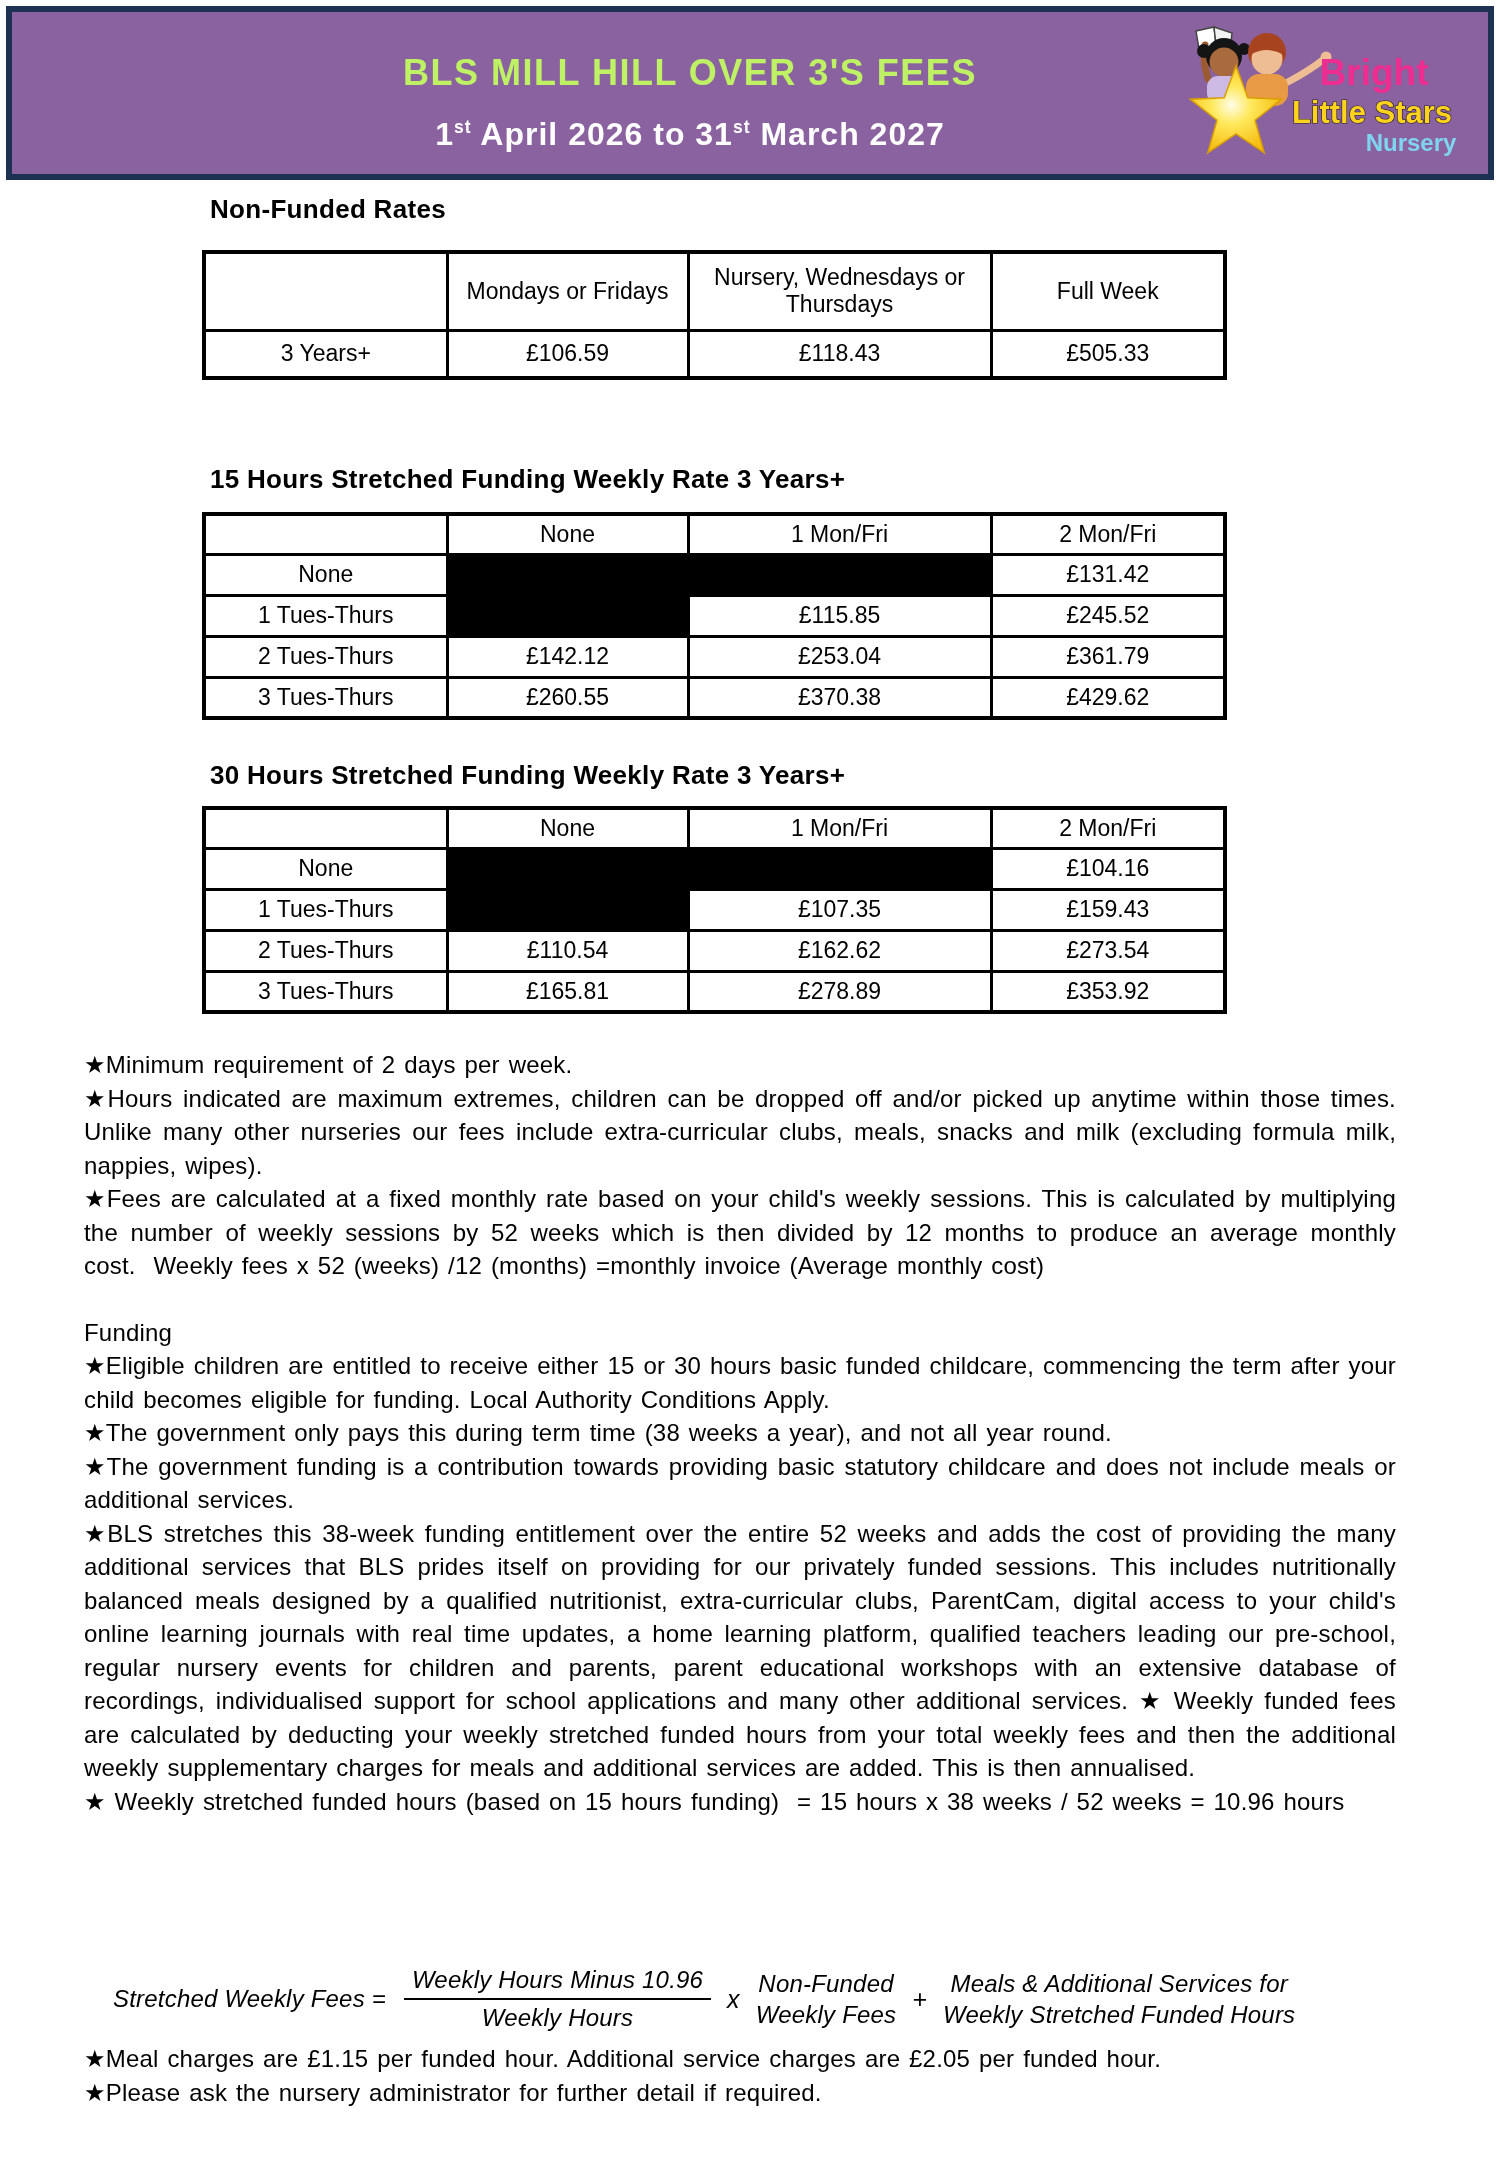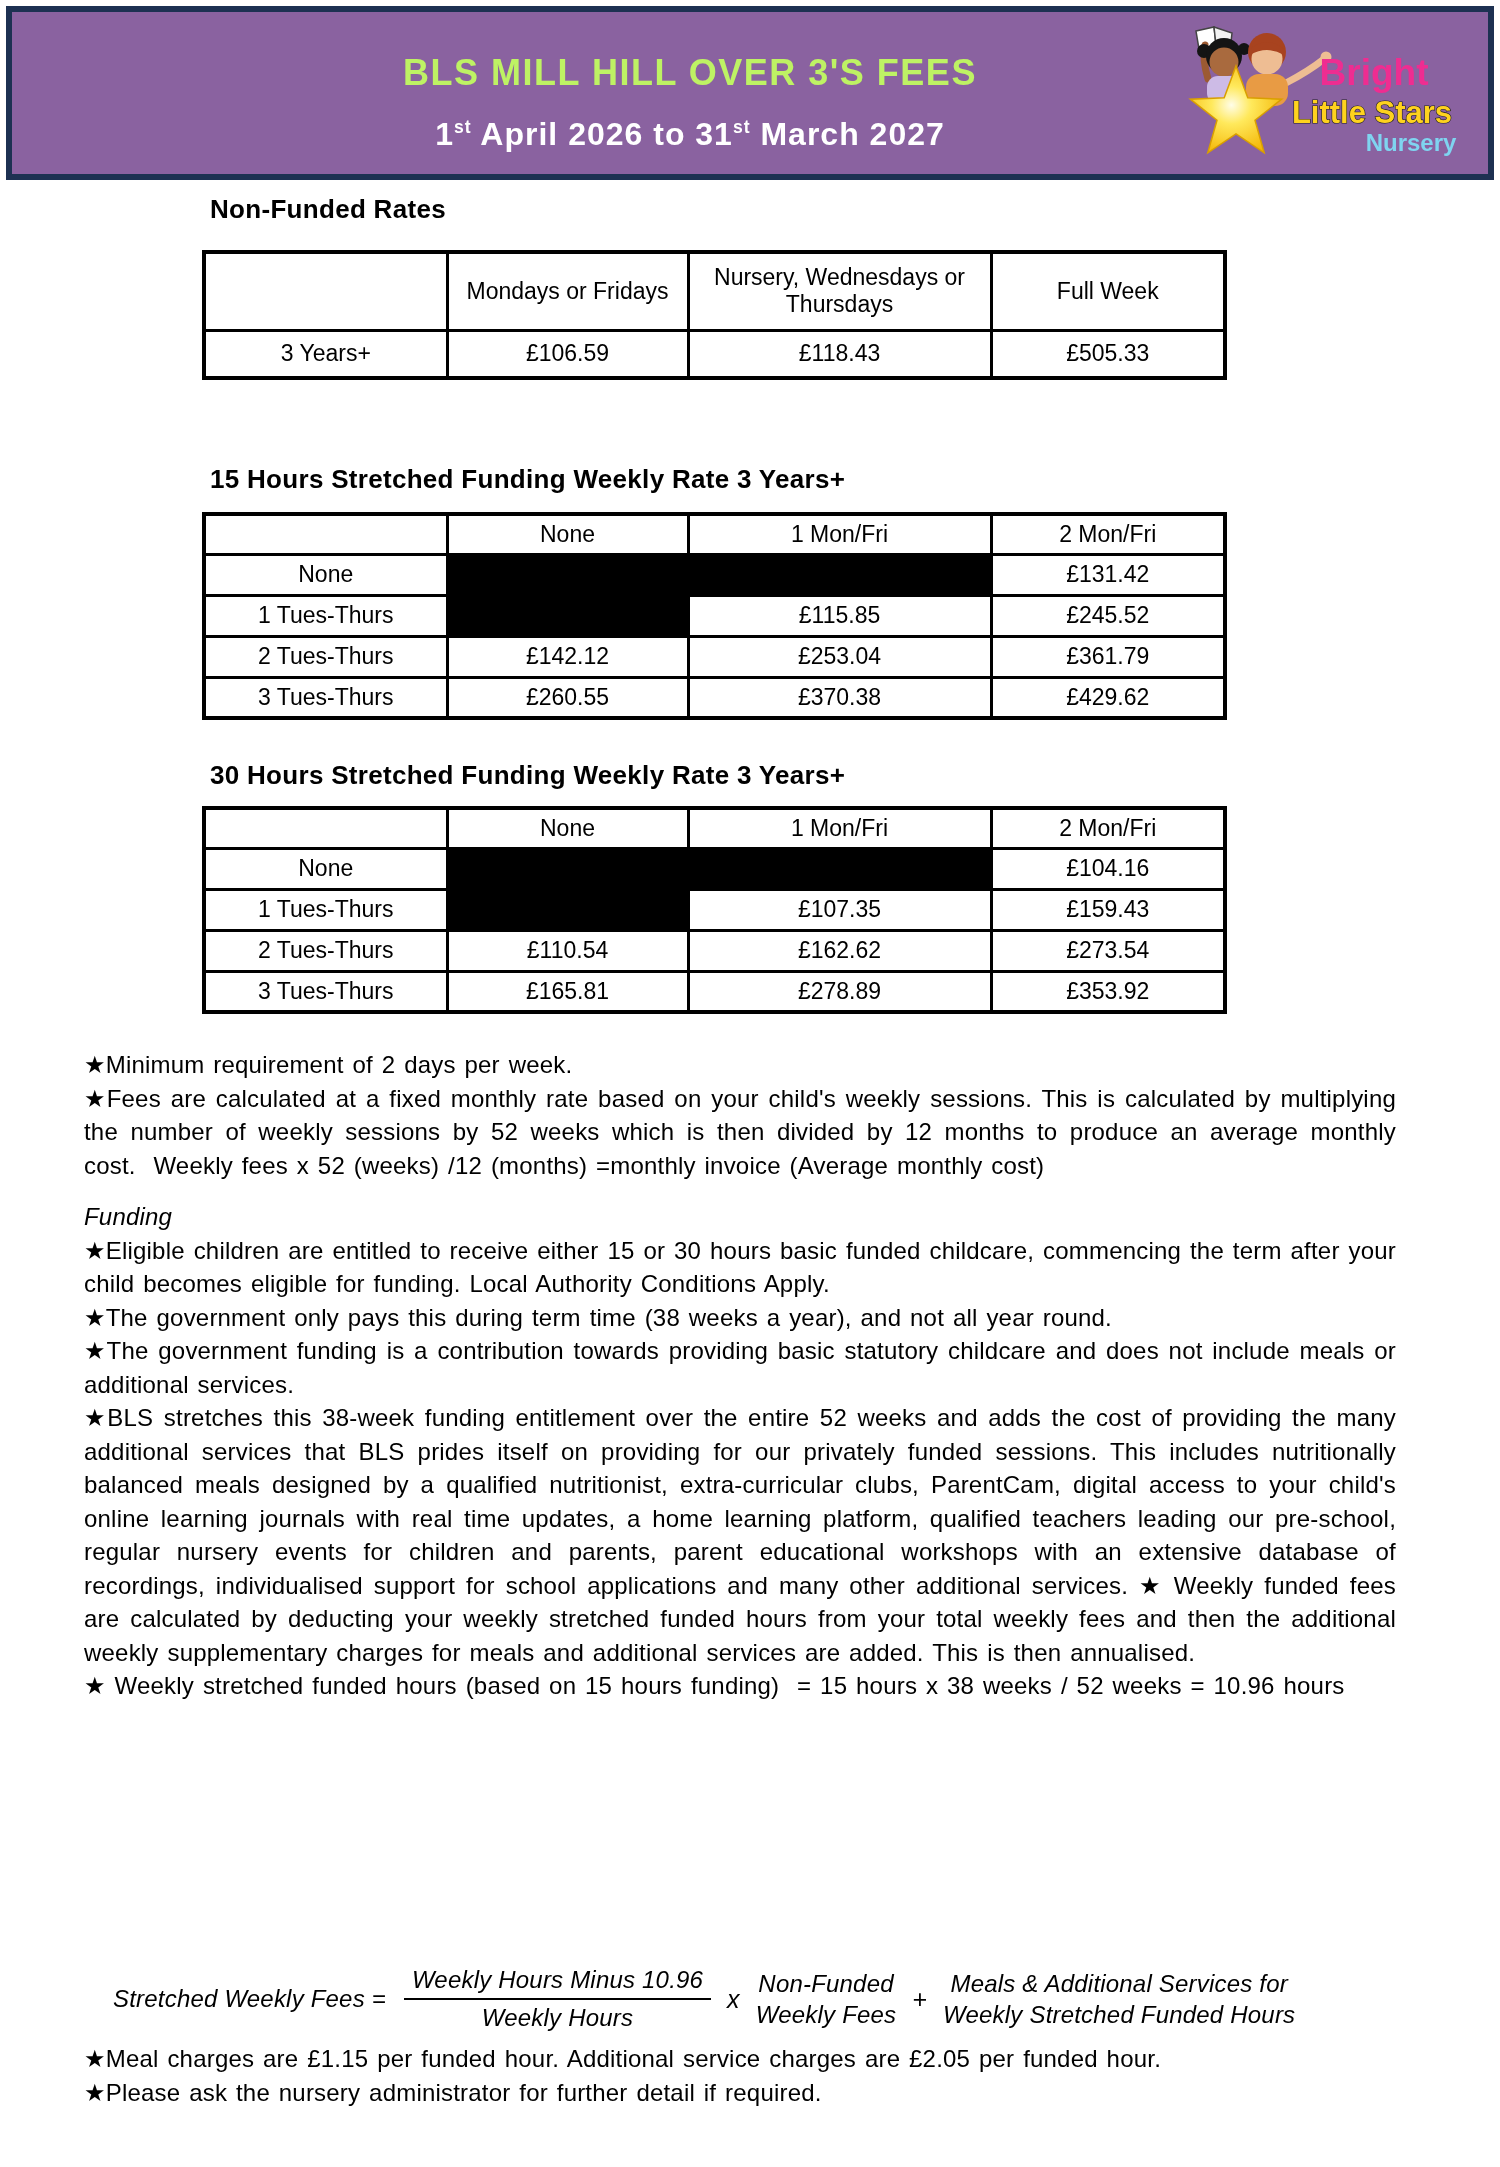--- a/index.html
+++ b/index.html
@@ -49,21 +49,21 @@
   .t5 tr.data { height:41px; }
   td.blk { background:#000; }
 
   
   .textcol {
     position:absolute; left:84px; top:1048px; width:1312px;
     font-size:24px; line-height:33.5px; text-align:justify;
     letter-spacing:0.2px; word-spacing:2px;
   }
   .textcol p { margin:0; }
-  p.funding-heading { margin-top:18px; text-align:left;font-style:italic; }
+  p.funding-heading { margin-top:33px; text-align:left; }
 
   
   .formula {
     position:absolute; left:113px; top:1966px;
     display:flex; align-items:center; font-size:24px; letter-spacing:0.2px;font-style:italic;
   }
   .f-lhs { margin-right:10px; }
   .frac { display:inline-flex; flex-direction:column; align-items:center; margin:0 8px; }
   .frac .num { padding:0 8px 4px; border-bottom:2px solid #000; }
   .frac .den { padding-top:4px; }
@@ -227,20 +227,21 @@
       <td>3 Tues-Thurs</td>
       <td>£165.81</td>
       <td>£278.89</td>
       <td>£353.92</td>
     </tr>
   </tbody>
     </table>
 
   <div class="textcol">
     <p>★Minimum requirement of 2 days per week.</p>
+    <p>★Hours indicated are maximum extremes, children can be dropped off and/or picked up anytime within those times. Unlike many other nurseries our fees include extra-curricular clubs, meals, snacks and milk (excluding formula milk, nappies, wipes).</p>
     <p>★Fees are calculated at a fixed monthly rate based on your child's weekly sessions. This is calculated by multiplying the number of weekly sessions by 52 weeks which is then divided by 12 months to produce an average monthly cost.&nbsp; Weekly fees x 52 (weeks) /12 (months) =monthly invoice (Average monthly cost)</p>
     <p class="funding-heading">Funding</p>
     <p>★Eligible children are entitled to receive either 15 or 30 hours basic funded childcare, commencing the term after your child becomes eligible for funding. Local Authority Conditions Apply.</p>
     <p>★The government only pays this during term time (38 weeks a year), and not all year round.</p>
     <p>★The government funding is a contribution towards providing basic statutory childcare and does not include meals or additional services.</p>
     <p>★BLS stretches this 38-week funding entitlement over the entire 52 weeks and adds the cost of providing the many additional services that BLS prides itself on providing for our privately funded sessions. This includes nutritionally balanced meals designed by a qualified nutritionist, extra-curricular clubs, ParentCam, digital access to your child's online learning journals with real time updates, a home learning platform, qualified teachers leading our pre-school, regular nursery events for children and parents, parent educational workshops with an extensive database of recordings, individualised support for school applications and many other additional services. ★ Weekly funded fees are calculated by deducting your weekly stretched funded hours from your total weekly fees and then the additional weekly supplementary charges for meals and additional services are added. This is then annualised.</p>
     <p>★ Weekly stretched funded hours (based on 15 hours funding)&nbsp; = 15 hours x 38 weeks / 52 weeks = 10.96 hours</p>
   </div>
 
   <div class="formula">

